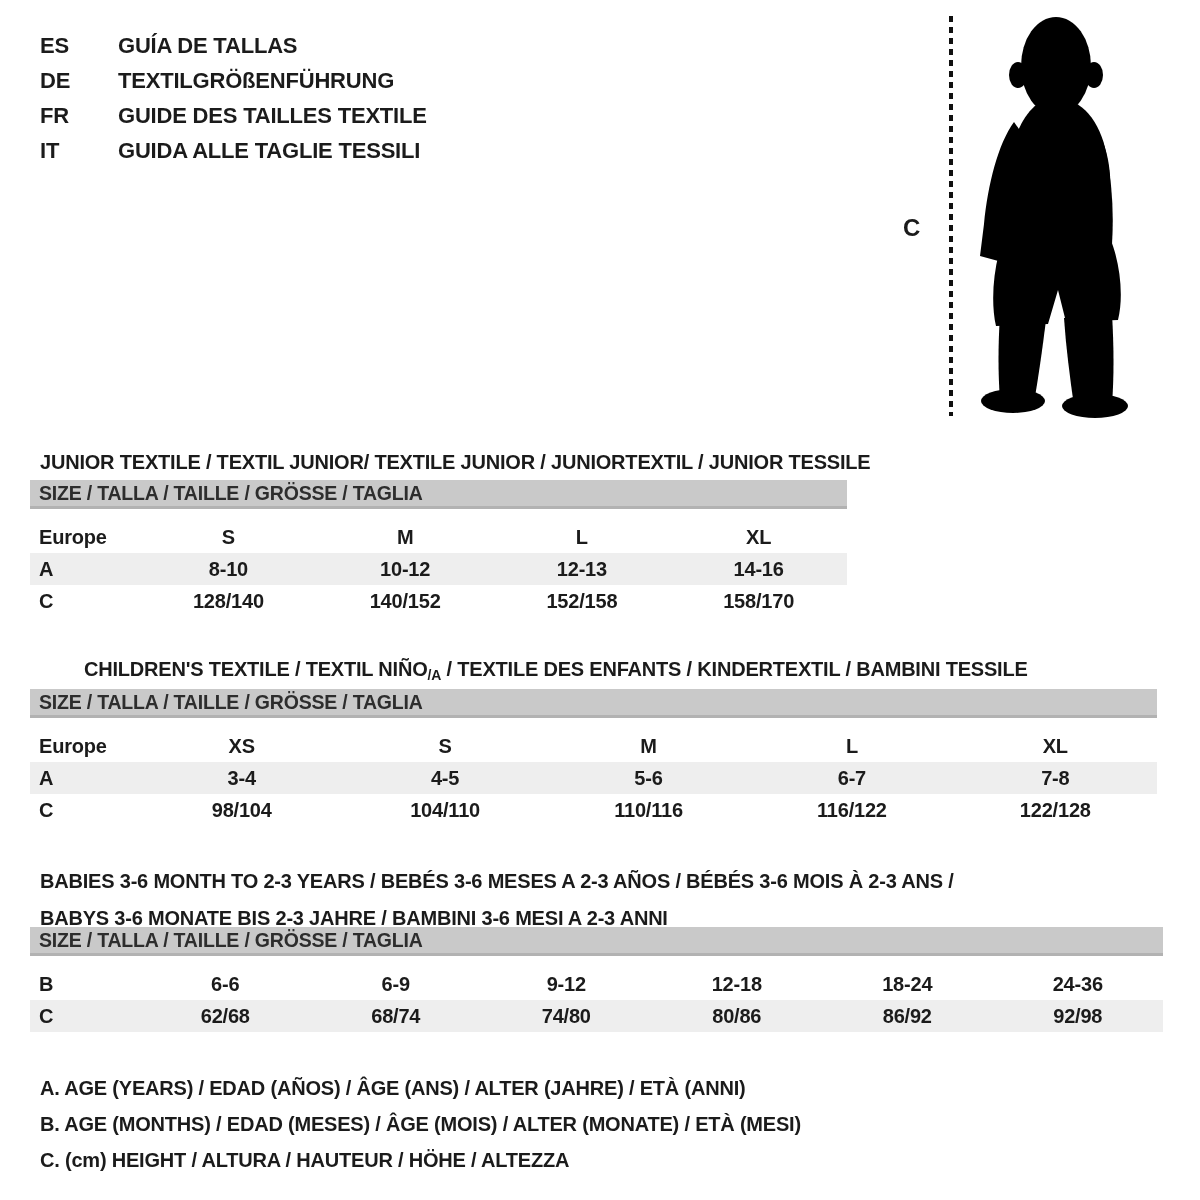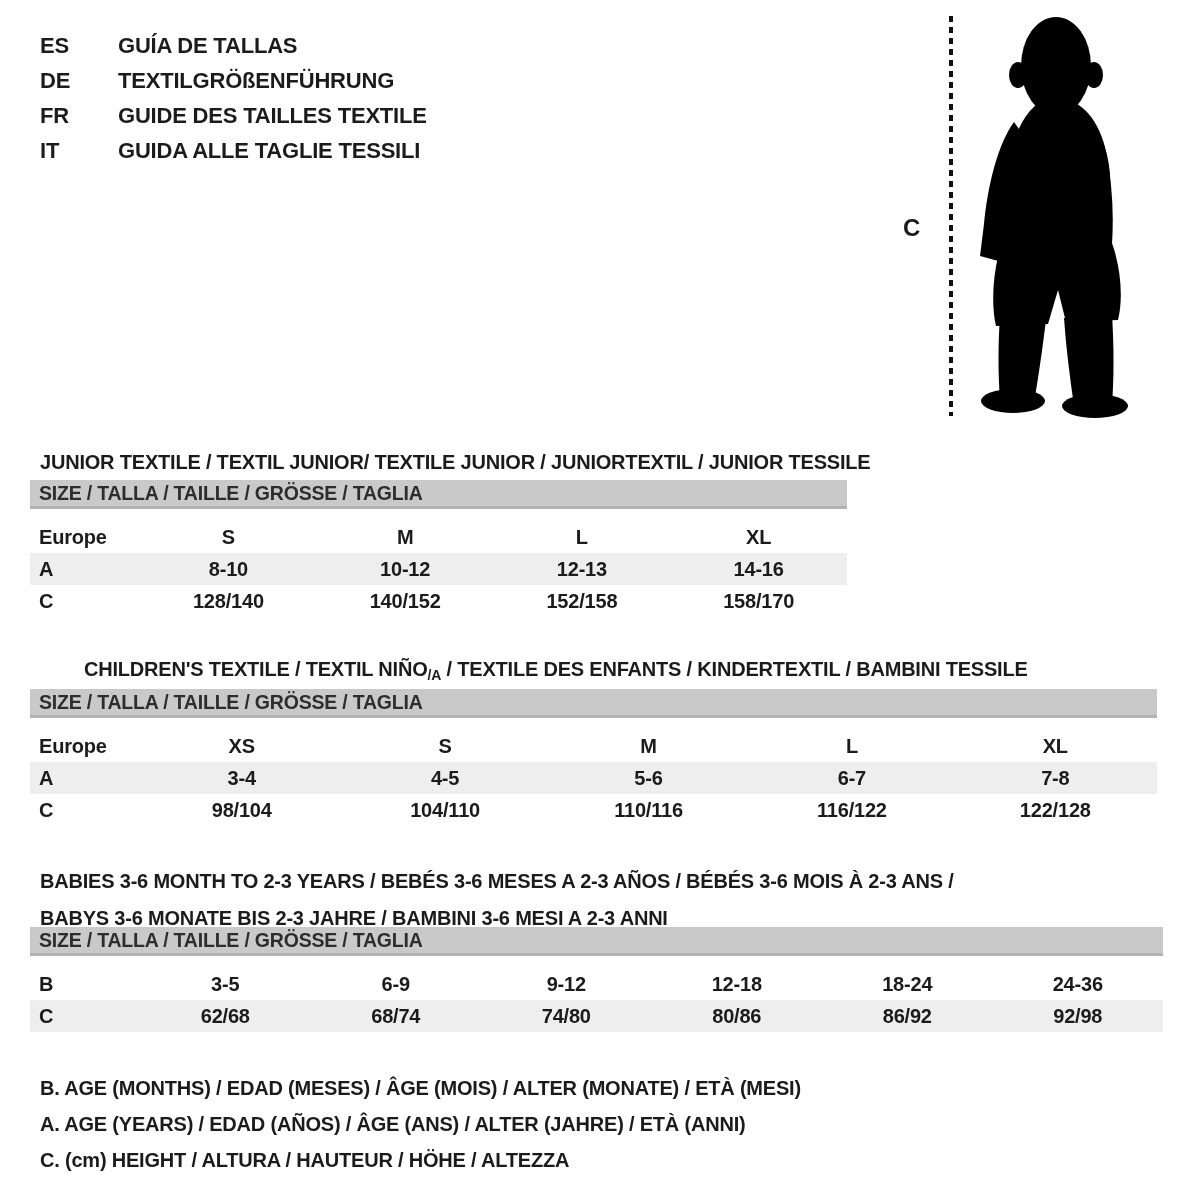--- a/index.html
+++ b/index.html
@@ -157,35 +157,35 @@
 </div>
 
 <h2 class="abs sec-title" id="sec3-title">
   <div>BABIES 3-6 MONTH TO 2-3 YEARS / BEBÉS 3-6 MESES A 2-3 AÑOS / BÉBÉS 3-6 MOIS À 2-3 ANS /</div>
   <div>BABYS 3-6 MONATE BIS 2-3 JAHRE / BAMBINI 3-6 MESI A 2-3 ANNI</div>
 </h2>
 <div class="abs table" id="table3">
   <div class="size-bar">SIZE / TALLA / TAILLE / GRÖSSE / TAGLIA</div>
   <div class="trow cols6">
     <span class="cell rlabel">B</span>
-    <span class="cell">3-5</span>
+    <span class="cell">6-6</span>
     <span class="cell">6-9</span>
     <span class="cell">9-12</span>
     <span class="cell">12-18</span>
     <span class="cell">18-24</span>
     <span class="cell">24-36</span>
   </div>
   <div class="trow cols6 shaded">
     <span class="cell rlabel">C</span>
     <span class="cell">62/68</span>
     <span class="cell">68/74</span>
     <span class="cell">74/80</span>
     <span class="cell">80/86</span>
     <span class="cell">86/92</span>
     <span class="cell">92/98</span>
   </div>
 </div>
 
 <div class="abs legend">
+  <div class="legend-line">A. AGE (YEARS) / EDAD (AÑOS) / ÂGE (ANS) / ALTER (JAHRE) / ETÀ (ANNI)</div>
   <div class="legend-line">B. AGE (MONTHS) / EDAD (MESES) / ÂGE (MOIS) / ALTER (MONATE) / ETÀ (MESI)</div>
-  <div class="legend-line">A. AGE (YEARS) / EDAD (AÑOS) / ÂGE (ANS) / ALTER (JAHRE) / ETÀ (ANNI)</div>
   <div class="legend-line">C. (cm) HEIGHT / ALTURA / HAUTEUR / HÖHE / ALTEZZA</div>
 </div>
 
 </body></html>

